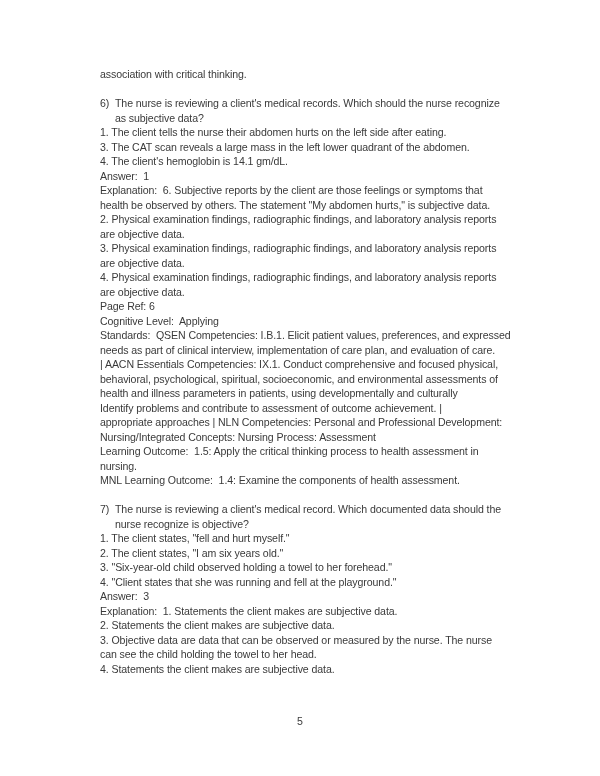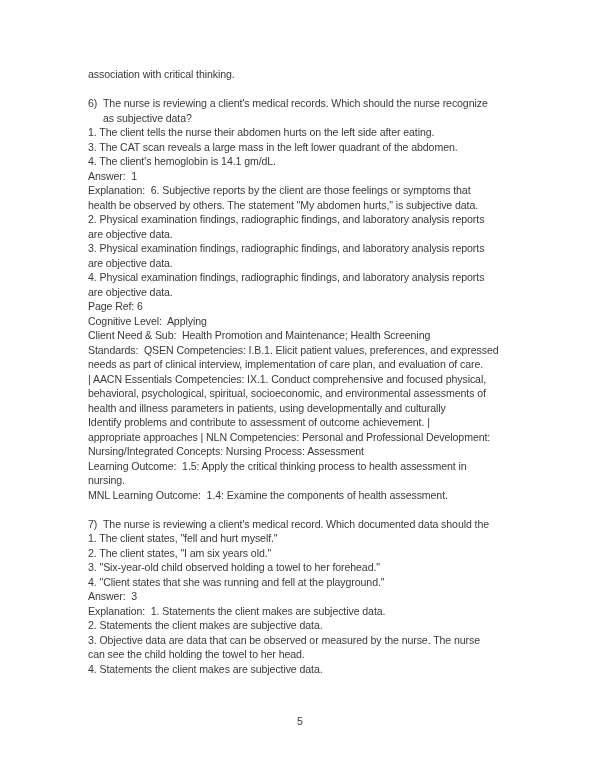--- a/index.html
+++ b/index.html
@@ -20,20 +20,21 @@
     top: 67px;
     width: 460px;
     color: #3a3a3a;
     font-size: 10.6px;
     line-height: 14.5px;
     letter-spacing: -0.1px;
   }
   .line {
     height: 14.5px;
     white-space: pre;
+    margin-left: 12px;
   }
   .qrow {
     display: flex;
   }
   .qnum {
     flex: 0 0 15px;
     width: 15px;
   }
   .indent {
     padding-left: 15px;
@@ -77,21 +78,20 @@
   <div class="line">health be observed by others. The statement "My abdomen hurts," is subjective data.</div>
   <div class="line">2. Physical examination findings, radiographic findings, and laboratory analysis reports</div>
   <div class="line">are objective data.</div>
   <div class="line">3. Physical examination findings, radiographic findings, and laboratory analysis reports</div>
   <div class="line">are objective data.</div>
   <div class="line">4. Physical examination findings, radiographic findings, and laboratory analysis reports</div>
   <div class="line">are objective data.</div>
 
   <div class="line">Page Ref: 6</div>
   <div class="line">Cognitive Level:  Applying</div>
-  <div class="line">Client Need &amp; Sub:  Health Promotion and Maintenance; Health Screening</div>
 
   <div class="line">Standards:  QSEN Competencies: I.B.1. Elicit patient values, preferences, and expressed</div>
   <div class="line">needs as part of clinical interview, implementation of care plan, and evaluation of care.</div>
   <div class="line">| AACN Essentials Competencies: IX.1. Conduct comprehensive and focused physical,</div>
   <div class="line">behavioral, psychological, spiritual, socioeconomic, and environmental assessments of</div>
   <div class="line">health and illness parameters in patients, using developmentally and culturally</div>
   <div class="line">Identify problems and contribute to assessment of outcome achievement. |</div>
   <div class="line">appropriate approaches | NLN Competencies: Personal and Professional Development:</div>
 
   <div class="line">Nursing/Integrated Concepts: Nursing Process: Assessment</div>
@@ -100,20 +100,21 @@
   <div class="line">nursing.</div>
 
   <div class="line">MNL Learning Outcome:  1.4: Examine the components of health assessment.</div>
 
   <div class="spacer"></div>
 
   <div class="line qrow">
     <span class="qnum">7)</span>
     <span>The nurse is reviewing a client's medical record. Which documented data should the</span>
   </div>
+  <div class="line indent">nurse recognize is objective?</div>
 
   <div class="line">1. The client states, "fell and hurt myself."</div>
   <div class="line">2. The client states, "I am six years old."</div>
   <div class="line">3. "Six-year-old child observed holding a towel to her forehead."</div>
   <div class="line">4. "Client states that she was running and fell at the playground."</div>
 
   <div class="line">Answer:  3</div>
 
   <div class="line">Explanation:  1. Statements the client makes are subjective data.</div>
   <div class="line">2. Statements the client makes are subjective data.</div>

